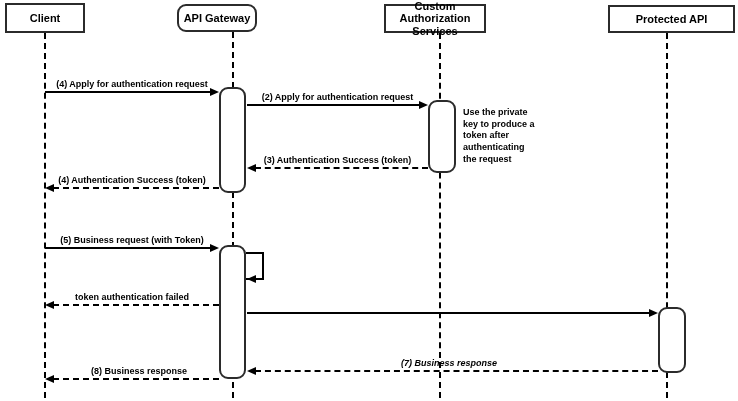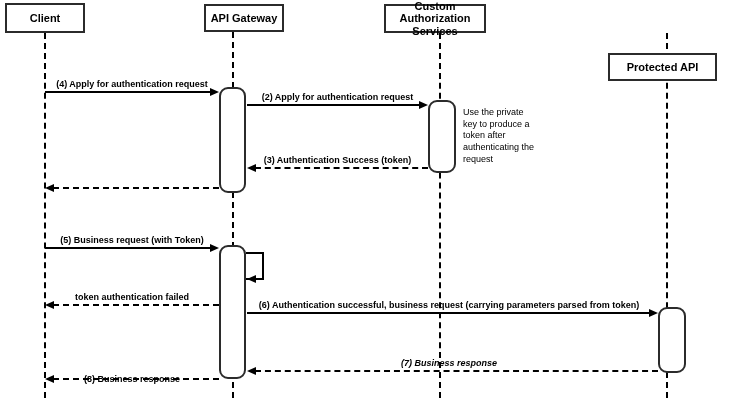--- a/index.html
+++ b/index.html
@@ -19,46 +19,46 @@
   }
   .msg-line{position:absolute;height:0;border-top:2px solid #000;z-index:1;}
   .msg-line.dashed{border-top-style:dashed;}
   .arrow{position:absolute;width:0;height:0;z-index:3;}
   .arrow.right{border-top:4px solid transparent;border-bottom:4px solid transparent;border-left:9px solid #000;}
   .arrow.left{border-top:4px solid transparent;border-bottom:4px solid transparent;border-right:9px solid #000;}
   .msg-label{
     position:absolute;font-size:9px;font-weight:bold;white-space:nowrap;
     text-align:center;z-index:4;line-height:1.2;
   }
-  .note{position:absolute;font-size:9px;font-weight:normal;line-height:1.3;z-index:4;}
+  .note{position:absolute;font-size:9px;font-weight:bold;line-height:1.3;z-index:4;}
   .self-loop{
     position:absolute;box-sizing:border-box;border:2px solid #000;border-left:none;
     background:transparent;z-index:1;
   }
 </style>
 </head>
 <body>
 
 <div class="canvas">
 
   <div class="lifeline" style="left:44px;top:33px;height:365px;"></div>
   <div class="lifeline" style="left:232px;top:32px;height:366px;"></div>
   <div class="lifeline" style="left:439px;top:33px;height:365px;"></div>
   <div class="lifeline" style="left:666px;top:33px;height:365px;"></div>
 
   <div class="participant" style="left:5px;top:3px;width:80px;height:30px;">
     <span>Client</span>
   </div>
-  <div class="participant" style="left:204px;top:4px;width:80px;height:28px;">
+  <div class="participant" style="left:177px;top:4px;width:80px;height:28px;border-radius:9px;">
     <span>API Gateway</span>
   </div>
   <div class="participant" style="left:384px;top:4px;width:102px;height:29px;">
     <span>Custom Authorization Services</span>
   </div>
-  <div class="participant" style="left:608px;top:5px;width:109px;height:28px;margin-top:48px;">
+  <div class="participant" style="left:608px;top:5px;width:127px;height:28px;">
     <span>Protected API</span>
   </div>
 
   <div class="activation" style="left:219px;top:87px;width:27px;height:106px;"></div>
   <div class="activation" style="left:428px;top:100px;width:28px;height:73px;"></div>
   <div class="activation" style="left:219px;top:245px;width:27px;height:134px;"></div>
   <div class="activation" style="left:658px;top:307px;width:28px;height:66px;"></div>
 
   <div class="msg-label" style="left:45px;top:79px;width:174px;">(4) Apply for authentication request</div>
   <div class="msg-line" style="left:45px;top:91px;width:166px;"></div>
@@ -67,39 +67,39 @@
   <div class="msg-label" style="left:247px;top:92px;width:181px;">(2) Apply for authentication request</div>
   <div class="msg-line" style="left:247px;top:104px;width:174px;"></div>
   <div class="arrow right" style="left:419px;top:101px;"></div>
 
   <div class="note" style="left:463px;top:107px;width:76px;">Use the private key to produce a token after authenticating the request</div>
 
   <div class="msg-label" style="left:247px;top:155px;width:181px;">(3) Authentication Success (token)</div>
   <div class="msg-line dashed" style="left:255px;top:167px;width:173px;"></div>
   <div class="arrow left" style="left:247px;top:164px;"></div>
 
+  <div class="msg-label" style="left:45px;top:175px;width:174px;">(4) Authentication Success (token)</div>
   <div class="msg-line dashed" style="left:53px;top:187px;width:166px;"></div>
   <div class="arrow left" style="left:45px;top:184px;"></div>
 
   <div class="msg-label" style="left:45px;top:235px;width:174px;">(5) Business request (with Token)</div>
   <div class="msg-line" style="left:45px;top:247px;width:166px;"></div>
   <div class="arrow right" style="left:210px;top:244px;"></div>
 
   <div class="self-loop" style="left:246px;top:252px;width:18px;height:28px;"></div>
   <div class="arrow left" style="left:247px;top:275px;"></div>
 
   <div class="msg-label" style="left:45px;top:292px;width:174px;">token authentication failed</div>
   <div class="msg-line dashed" style="left:53px;top:304px;width:166px;"></div>
   <div class="arrow left" style="left:45px;top:301px;"></div>
 
-  <div class="msg-label" style="left:247px;top:300px;width:404px;">(6) Authentication successful, business request (carrying parameters parsed from token)</div>
   <div class="msg-line" style="left:247px;top:312px;width:404px;"></div>
   <div class="arrow right" style="left:649px;top:309px;"></div>
 
   <div class="msg-label" style="left:247px;top:358px;width:404px;font-style:italic;">(7) Business response</div>
   <div class="msg-line dashed" style="left:255px;top:370px;width:403px;"></div>
   <div class="arrow left" style="left:247px;top:367px;"></div>
 
-  <div class="msg-label" style="left:45px;top:366px;width:174px;margin-top:8px;">(8) Business response</div>
+  <div class="msg-label" style="left:52px;top:366px;width:174px;">(8) Business response</div>
   <div class="msg-line dashed" style="left:53px;top:378px;width:166px;"></div>
   <div class="arrow left" style="left:45px;top:375px;"></div>
 
 </div>
 
 </body></html>

